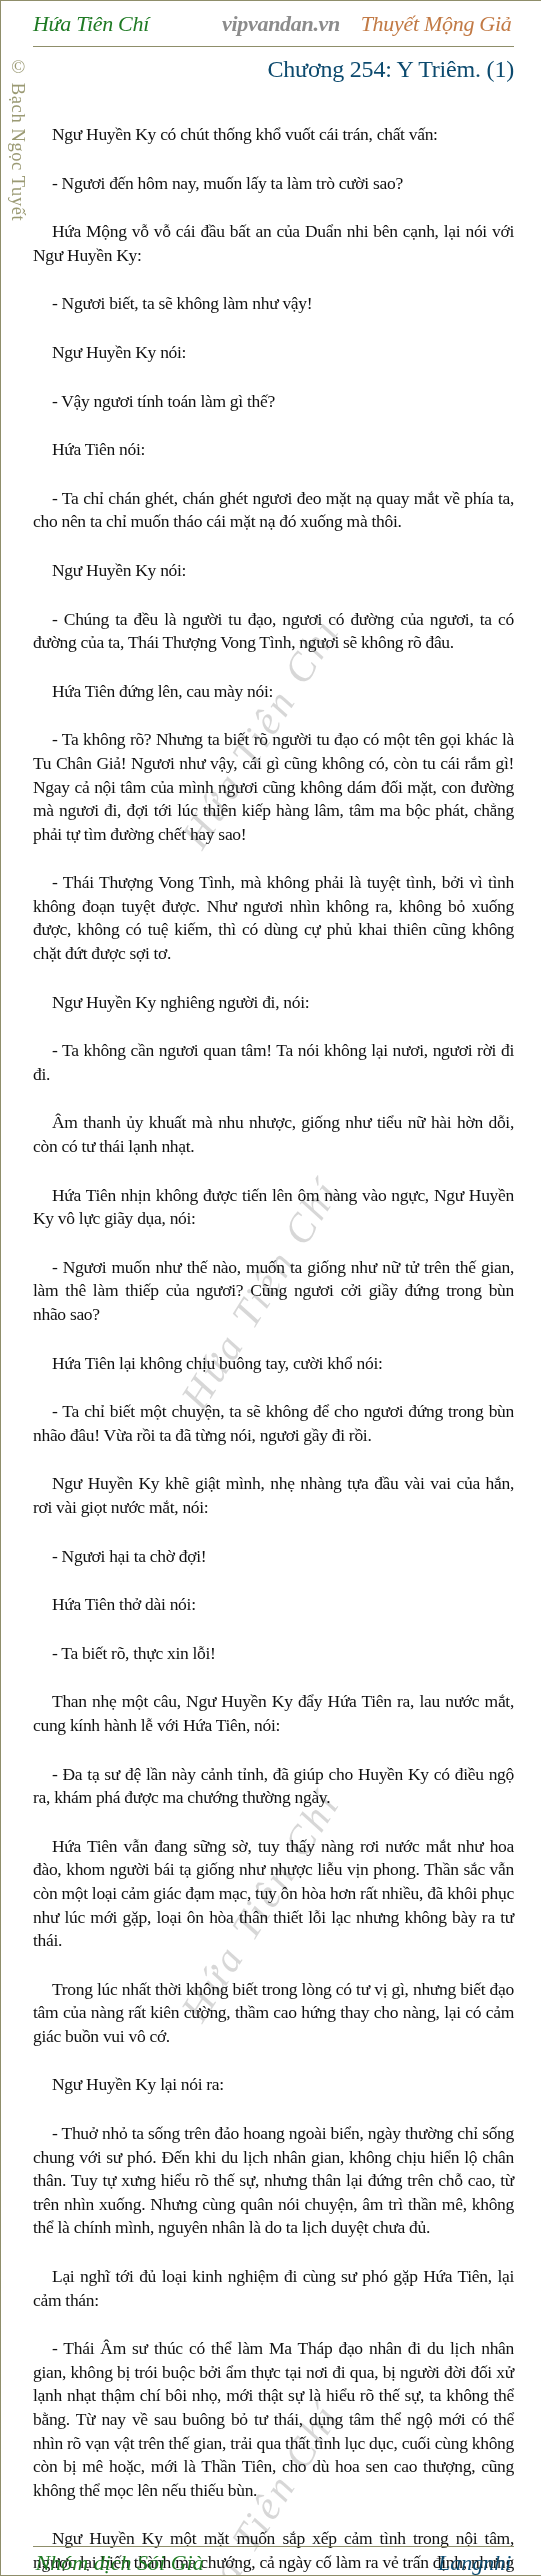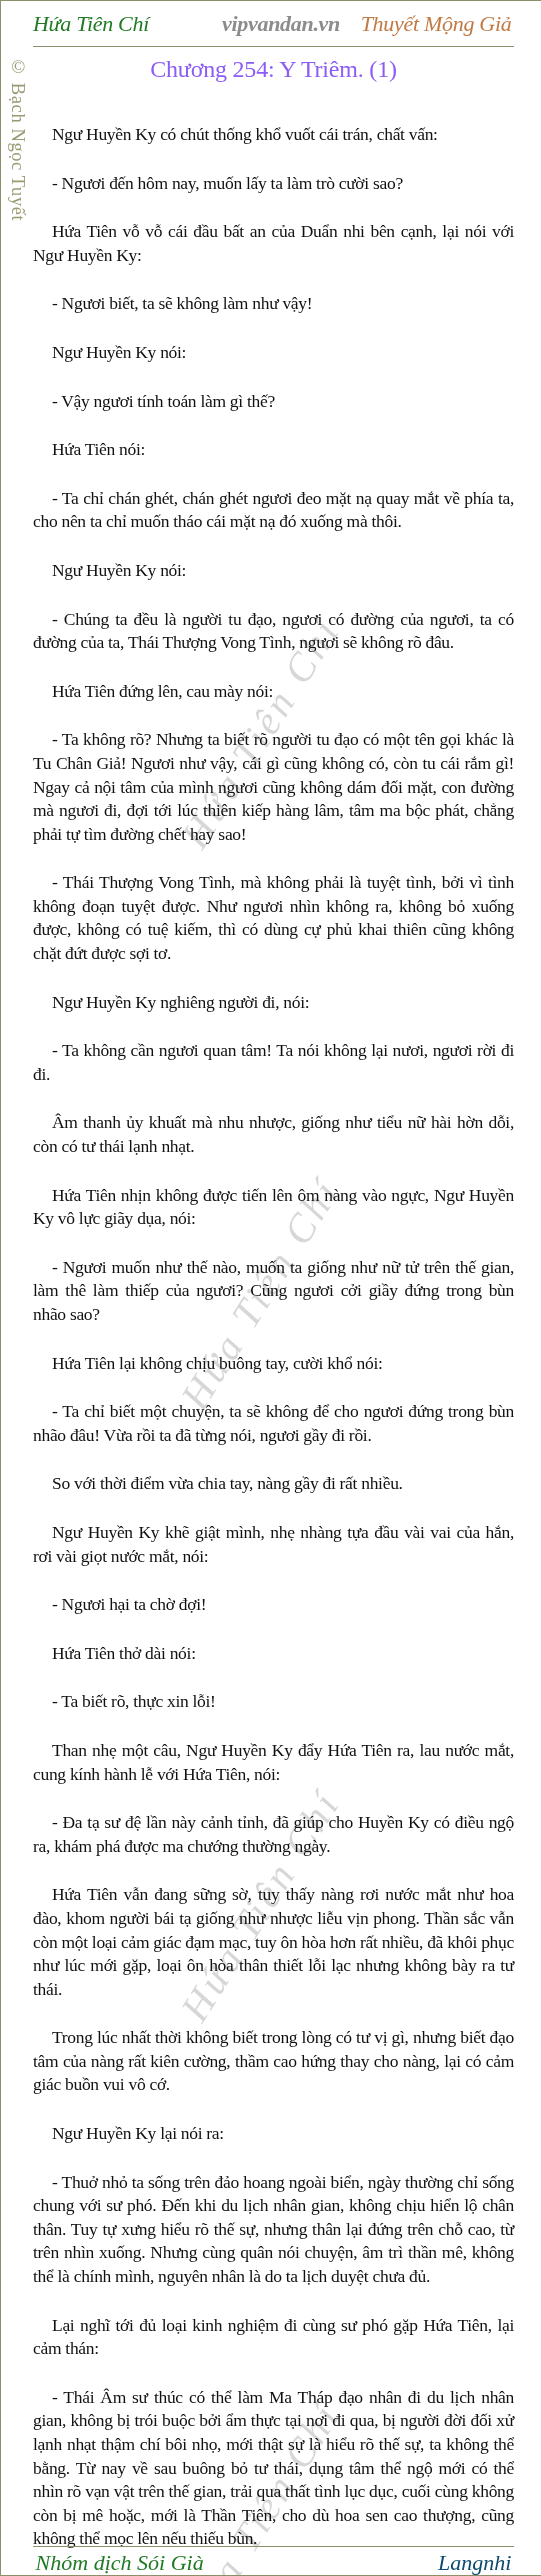--- a/index.html
+++ b/index.html
@@ -55,24 +55,24 @@
       color: #9b9a74;
       letter-spacing: 0.6px;
       line-height: 22px;
     }
 
     .chapter-title {
       position: absolute;
       left: 32px;
       top: 50px;
       width: 481px;
-      text-align: center;
+      text-align: right;
       font-size: 24px;
       line-height: 36px;
-      color: #8b5cf6;
+      color: #0c4a6e;
       letter-spacing: -0.2px;
     }
 
     .content {
       position: absolute;
       left: 32px;
       top: 116px;
       width: 481px;
       font-size: 17.5px;
       line-height: 23.6px;
@@ -131,39 +131,38 @@
   <div class="wm" style="left:128px; top:708px;">Hứa Tiên Chí</div>
   <div class="wm" style="left:128px; top:1269px;">Hứa Tiên Chí</div>
   <div class="wm" style="left:128px; top:1881px;">Hứa Tiên Chí</div>
   <div class="wm" style="left:128px; top:2493px;">Hứa Tiên Chí</div>
 
   <div class="chapter-title">Chương 254: Y Triêm. (1)</div>
 
   <div class="content">
     <p>Ngư Huyền Ky có chút thống khổ vuốt cái trán, chất vấn:</p>
     <p>- Ngươi đến hôm nay, muốn lấy ta làm trò cười sao?</p>
-    <p>Hứa Tiên vỗ vỗ cái đầu bất an của Duẩn nhi bên cạnh, lại nói với Ngư Huyền Ky:</p>
+    <p>Hứa Mộng vỗ vỗ cái đầu bất an của Duẩn nhi bên cạnh, lại nói với Ngư Huyền Ky:</p>
     <p>- Ngươi biết, ta sẽ không làm như vậy!</p>
     <p>Ngư Huyền Ky nói:</p>
     <p>- Vậy ngươi tính toán làm gì thế?</p>
     <p>Hứa Tiên nói:</p>
     <p>- Ta chỉ chán ghét, chán ghét ngươi đeo mặt nạ quay mắt về phía ta, cho nên ta chỉ muốn tháo cái mặt nạ đó xuống mà thôi.</p>
     <p>Ngư Huyền Ky nói:</p>
     <p>- Chúng ta đều là người tu đạo, ngươi có đường của ngươi, ta có đường của ta, Thái Thượng Vong Tình, ngươi sẽ không rõ đâu.</p>
     <p>Hứa Tiên đứng lên, cau mày nói:</p>
     <p>- Ta không rõ? Nhưng ta biết rõ người tu đạo có một tên gọi khác là Tu Chân Giả! Ngươi như vậy, cái gì cũng không có, còn tu cái rắm gì! Ngay cả nội tâm của mình ngươi cũng không dám đối mặt, con đường mà ngươi đi, đợi tới lúc thiên kiếp hàng lâm, tâm ma bộc phát, chẳng phải tự tìm đường chết hay sao!</p>
     <p>- Thái Thượng Vong Tình, mà không phải là tuyệt tình, bởi vì tình không đoạn tuyệt được. Như ngươi nhìn không ra, không bỏ xuống được, không có tuệ kiếm, thì có dùng cự phủ khai thiên cũng không chặt đứt được sợi tơ.</p>
     <p>Ngư Huyền Ky nghiêng người đi, nói:</p>
     <p>- Ta không cần ngươi quan tâm! Ta nói không lại nươi, ngươi rời đi đi.</p>
     <p>Âm thanh ủy khuất mà nhu nhược, giống như tiểu nữ hài hờn dỗi, còn có tư thái lạnh nhạt.</p>
     <p>Hứa Tiên nhịn không được tiến lên ôm nàng vào ngực, Ngư Huyền Ky vô lực giãy dụa, nói:</p>
     <p>- Ngươi muốn như thế nào, muốn ta giống như nữ tử trên thế gian, làm thê làm thiếp của ngươi? Cũng ngươi cởi giầy đứng trong bùn nhão sao?</p>
     <p>Hứa Tiên lại không chịu buông tay, cười khổ nói:</p>
     <p>- Ta chỉ biết một chuyện, ta sẽ không để cho ngươi đứng trong bùn nhão đâu! Vừa rồi ta đã từng nói, ngươi gầy đi rồi.</p>
-    <p>So với thời điểm vừa chia tay, nàng gầy đi rất nhiều.</p>
     <p>Ngư Huyền Ky khẽ giật mình, nhẹ nhàng tựa đầu vài vai của hắn, rơi vài giọt nước mắt, nói:</p>
     <p>- Ngươi hại ta chờ đợi!</p>
     <p>Hứa Tiên thở dài nói:</p>
     <p>- Ta biết rõ, thực xin lỗi!</p>
     <p>Than nhẹ một câu, Ngư Huyền Ky đẩy Hứa Tiên ra, lau nước mắt, cung kính hành lễ với Hứa Tiên, nói:</p>
     <p>- Đa tạ sư đệ lần này cảnh tỉnh, đã giúp cho Huyền Ky có điều ngộ ra, khám phá được ma chướng thường ngày.</p>
     <p>Hứa Tiên vẫn đang sững sờ, tuy thấy nàng rơi nước mắt như hoa đào, khom người bái tạ giống như nhược liễu vịn phong. Thần sắc vẫn còn một loại cảm giác đạm mạc, tuy ôn hòa hơn rất nhiều, đã khôi phục như lúc mới gặp, loại ôn hòa thân thiết lỗi lạc nhưng không bày ra tư thái.</p>
     <p>Trong lúc nhất thời không biết trong lòng có tư vị gì, nhưng biết đạo tâm của nàng rất kiên cường, thầm cao hứng thay cho nàng, lại có cảm giác buồn vui vô cớ.</p>
     <p>Ngư Huyền Ky lại nói ra:</p>
     <p>- Thuở nhỏ ta sống trên đảo hoang ngoài biển, ngày thường chỉ sống chung với sư phó. Đến khi du lịch nhân gian, không chịu hiển lộ chân thân. Tuy tự xưng hiểu rõ thế sự, nhưng thân lại đứng trên chỗ cao, từ trên nhìn xuống. Nhưng cùng quân nói chuyện, âm trì thần mê, không thể là chính mình, nguyên nhân là do ta lịch duyệt chưa đủ.</p>

